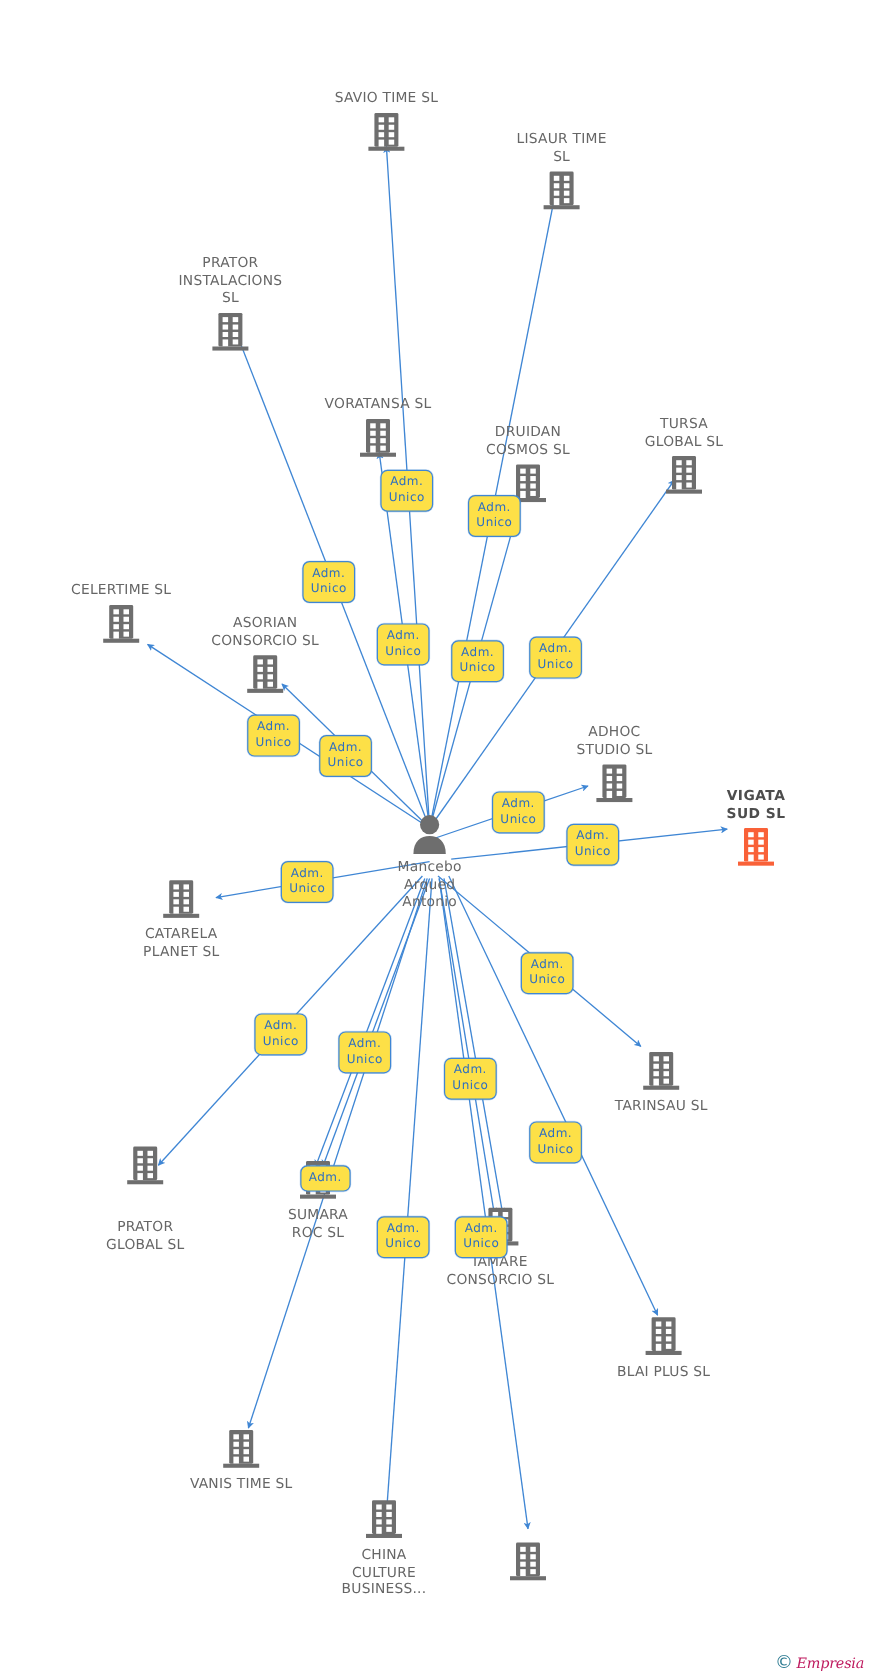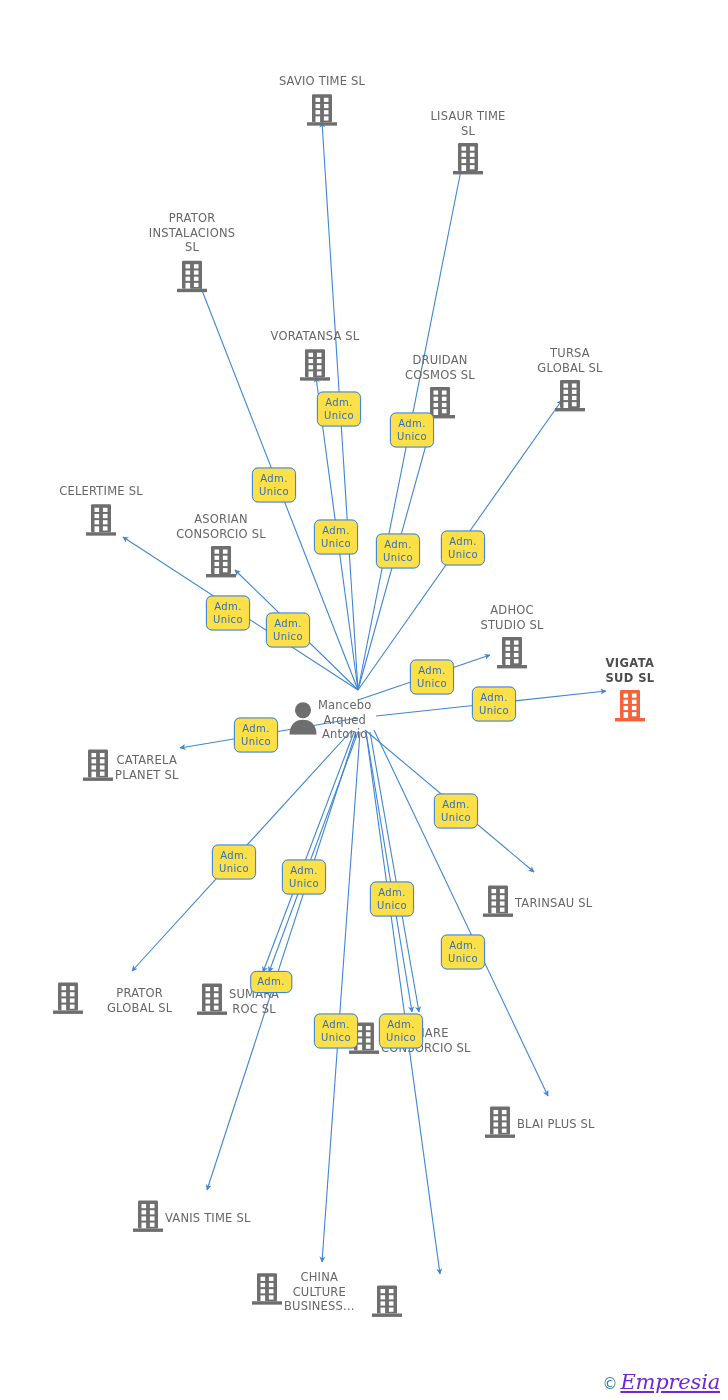--- a/index.html
+++ b/index.html
@@ -19,21 +19,21 @@
     position: absolute;
     left: 0; top: 0;
     width: 728px;
     height: 1400px;
     pointer-events: none;
   }
   .node {
     position: absolute;
     transform: translate(-50%, -50%);
     display: flex;
-    flex-direction: row;
+    flex-direction: column;
     align-items: center;
     width: 140px;
   }
   .node.label-above {
     flex-direction: column-reverse;
   }
   .node-label {
     font-size: 11.5px;
     line-height: 14.5px;
     color: #666666;
@@ -79,26 +79,25 @@
     display: flex;
     align-items: baseline;
     gap: 3px;
   }
   #watermark .copy {
     color: #2b7a91;
     font-size: 15px;
     font-family: "DejaVu Sans", "Liberation Sans", sans-serif;
   }
   #watermark .brand {
-    color: #6d28d9;
-    font-size: 21px;
+    color: #be185d;
+    font-size: 12px;
     font-style: italic;
     font-family: "DejaVu Serif", "Liberation Serif", serif;
     letter-spacing: -0.2px;
-    text-decoration: underline;
   }
 </style>
 </head>
 <body>
 
 <div id="canvas">
 
   <svg id="edge-layer" viewBox="0 0 728 1400">
     <defs>
       <marker id="arrow" viewBox="0 0 10 10" refX="9" refY="5" markerWidth="5.5" markerHeight="5.5" orient="auto-start-reverse">

